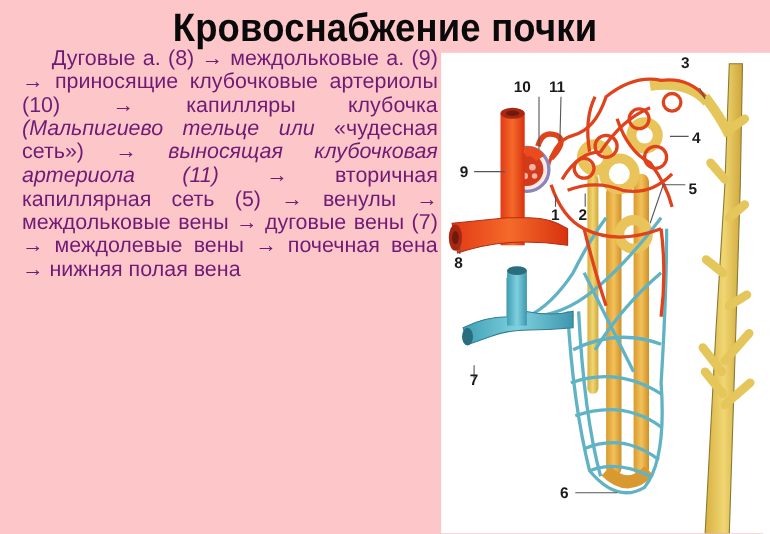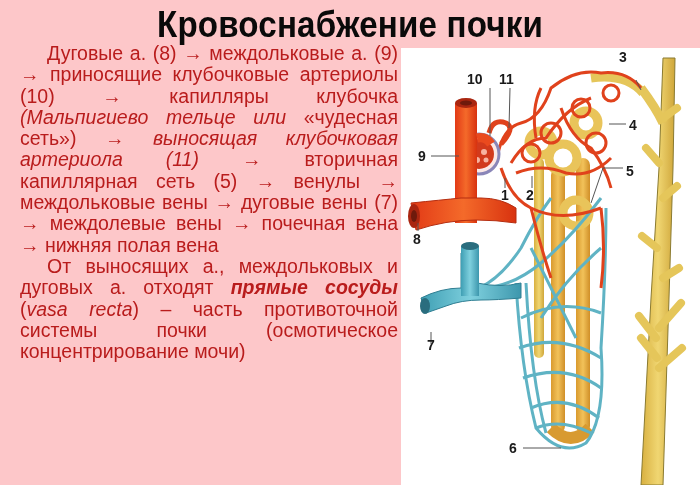--- a/index.html
+++ b/index.html
@@ -19,40 +19,39 @@
     letter-spacing:0.2px;
     line-height:44px;
     color:#0a0a0a;
     transform:scaleX(0.92);
     transform-origin:center;
   }
   .text-col {
     position:absolute; left:20px; top:43px; width:378px;
     font-size:19.5px; line-height:21.3px;
     text-align:justify;
-    color:#b91c1c;
+    color:#701a75;
   }
   .para { margin:0; text-indent:27px; }
   .para .i { font-style:italic; }
   .para .bi { font-style:italic; font-weight:bold; }
   .panel {
     position:absolute; left:401px; top:48px; width:299px; height:437px;
     background:#ffffff;
   }
   .panel svg { position:absolute; left:0; top:0; }
   .lbl { font-family:"Liberation Sans", sans-serif; font-weight:bold; font-size:14px; fill:#1a1a1a; }
 </style>
 </head>
 <body>
 
 <div class="title">Кровоснабжение почки</div>
 
 <div class="text-col">
   <p class="para"><span>Дуговые а. (8) → междольковые а. (9) → приносящие клубочковые артериолы (10) → капилляры клубочка </span><span class="i">(Мальпигиево тельце или</span><span> «чудесная сеть») → </span><span class="i">выносящая клубочковая артериола (11)</span><span> → вторичная капиллярная сеть (5) → венулы → междольковые вены → дуговые вены (7) → междолевые вены → почечная вена → нижняя полая вена</span></p>
-  <p class="para"><span>От выносящих а., междольковых и дуговых а. отходят </span><span class="bi">прямые сосуды</span><span> (</span><span class="i">vasa recta</span><span>) – часть противоточной системы почки (осмотическое концентрирование мочи)</span></p>
 </div>
 
 <div class="panel">
   <svg width="299" height="437" viewBox="0 0 299 437">
     <defs>
       <linearGradient id="artG" x1="0" x2="1">
         <stop offset="0" stop-color="#e23a16"></stop>
           <stop offset="0.5" stop-color="#f46a2a"></stop>
           <stop offset="1" stop-color="#d8320f"></stop>
       </linearGradient>

